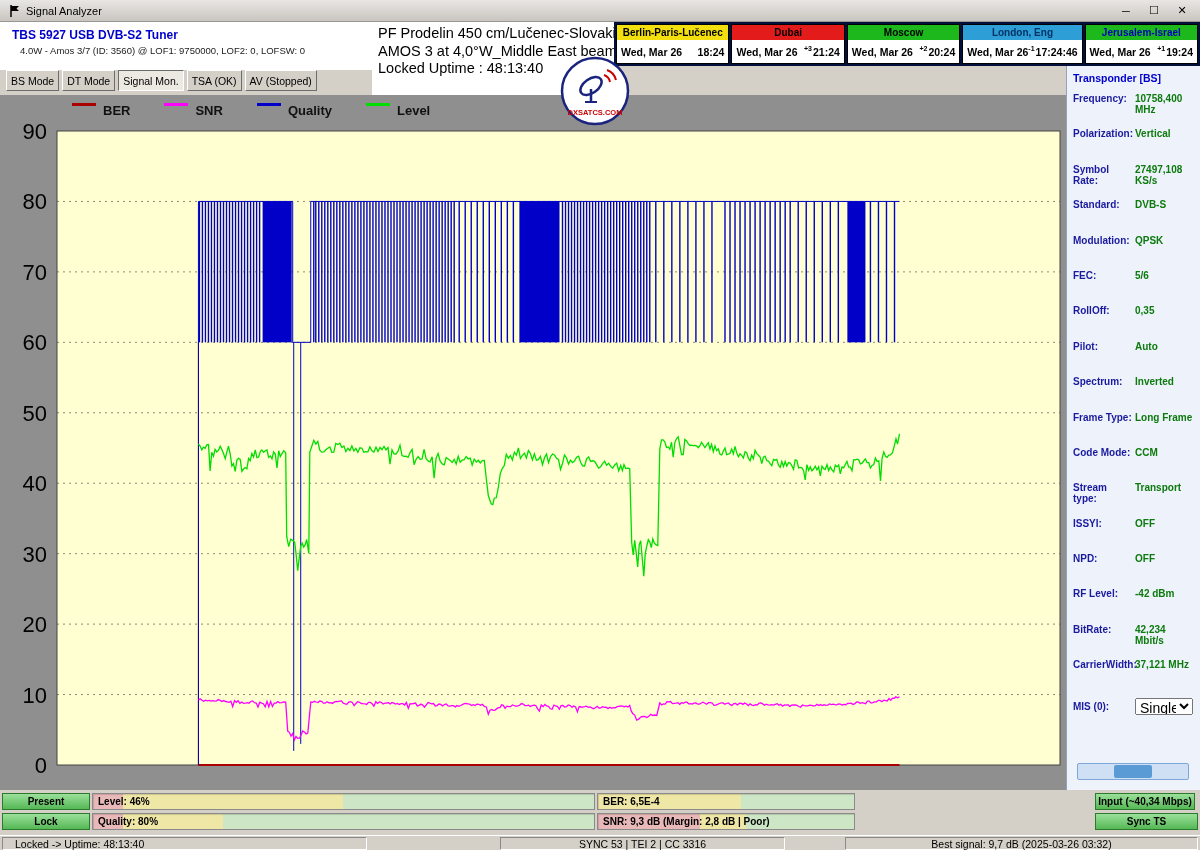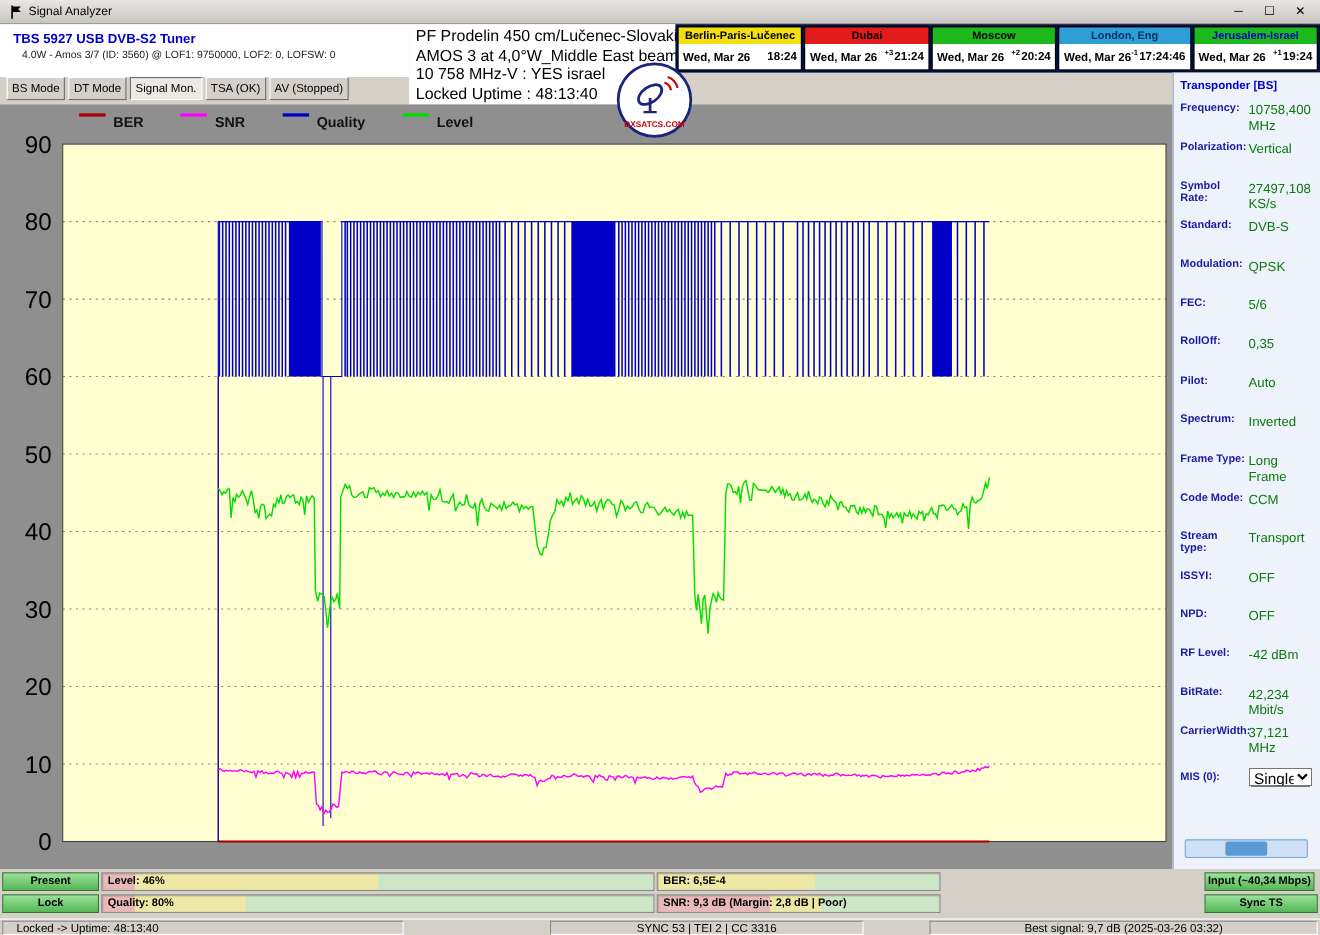--- a/index.html
+++ b/index.html
@@ -43,21 +43,21 @@
   .legend-item .swatch { width:24px; height:3px; display:inline-block; }
   .legend-item .llabel { font-size:13px; font-weight:bold; color:#111; }
   #chart-svg { position:absolute; left:0; top:0; }
   #chart-svg text { font-family:"Liberation Sans", sans-serif; }
 
   
   .sidebar { left:1066px; top:66px; width:134px; height:724px; background:#edf2fb; border-left:1px solid #93a3b8; padding:6px 4px 8px 6px; }
   .tp-title { color:#0000cc; font-size:10.5px; font-weight:bold; margin-bottom:9px; }
   .tp-row { height:35.4px; display:flex; align-items:flex-start; }
   .tp-label { width:60px; font-size:10px; font-weight:bold; color:#1a1a9e; }
-  .tp-value { flex:1; font-size:12px; font-weight:normal; color:#0c7a0c; padding-left:2px; }
+  .tp-value { flex:1; font-size:10px; font-weight:bold; color:#0c7a0c; padding-left:2px; }
   .mis-row { display:flex; align-items:center; height:24px; }
   .mis-select { margin-left:2px; width:58px; height:17px; font-size:14px; font-family:"Liberation Sans", sans-serif; }
   .side-scroll { position:absolute; left:10px; bottom:10px; width:112px; height:17px; background:#cfe0f5; border:1px solid #7da7d8; border-radius:2px; }
   .side-thumb { position:absolute; left:36px; top:1px; width:38px; height:13px; background:#5b9bd5; border-radius:2px; }
 
   
   .meters { left:0; top:790px; width:1200px; height:45px; background:#d4d0c8; }
   .mblock { position:absolute; height:17px; display:flex; align-items:center; font-size:10px; font-weight:bold; color:#000; }
   .green-block { background:linear-gradient(#9be09b,#55b855); border:1px solid #2d7a2d; justify-content:center; }
   .meter { border:1px solid #8a8a8a; box-shadow:inset 1px 1px 1px rgba(0,0,0,.15); padding-left:5px; }
@@ -83,21 +83,20 @@
 </div>
 
 <div class="abs tuner-block">
   <div class="tuner-name">TBS 5927 USB DVB-S2 Tuner</div>
   <div class="tuner-details">4.0W - Amos 3/7 (ID: 3560) @ LOF1: 9750000, LOF2: 0, LOFSW: 0</div>
 </div>
 
 <div class="abs center-block">
   <div>PF Prodelin 450 cm/Lučenec-Slovakia</div>
   <div>AMOS 3 at 4,0°W_Middle East beam</div>
-  <div>10 758 MHz-V : YES israel</div>
   <div>Locked Uptime : 48:13:40</div>
 </div>
 
 <div class="abs clocks">
   <div class="clock">
     <div class="clock-header" style="background: rgb(242, 223, 13); color: rgb(0, 0, 0);">Berlin-Paris-Lučenec</div>
     <div class="clock-body">
         <span>Wed, Mar 26</span>
         <span><sup></sup><span>18:24</span></span>
       </div>

